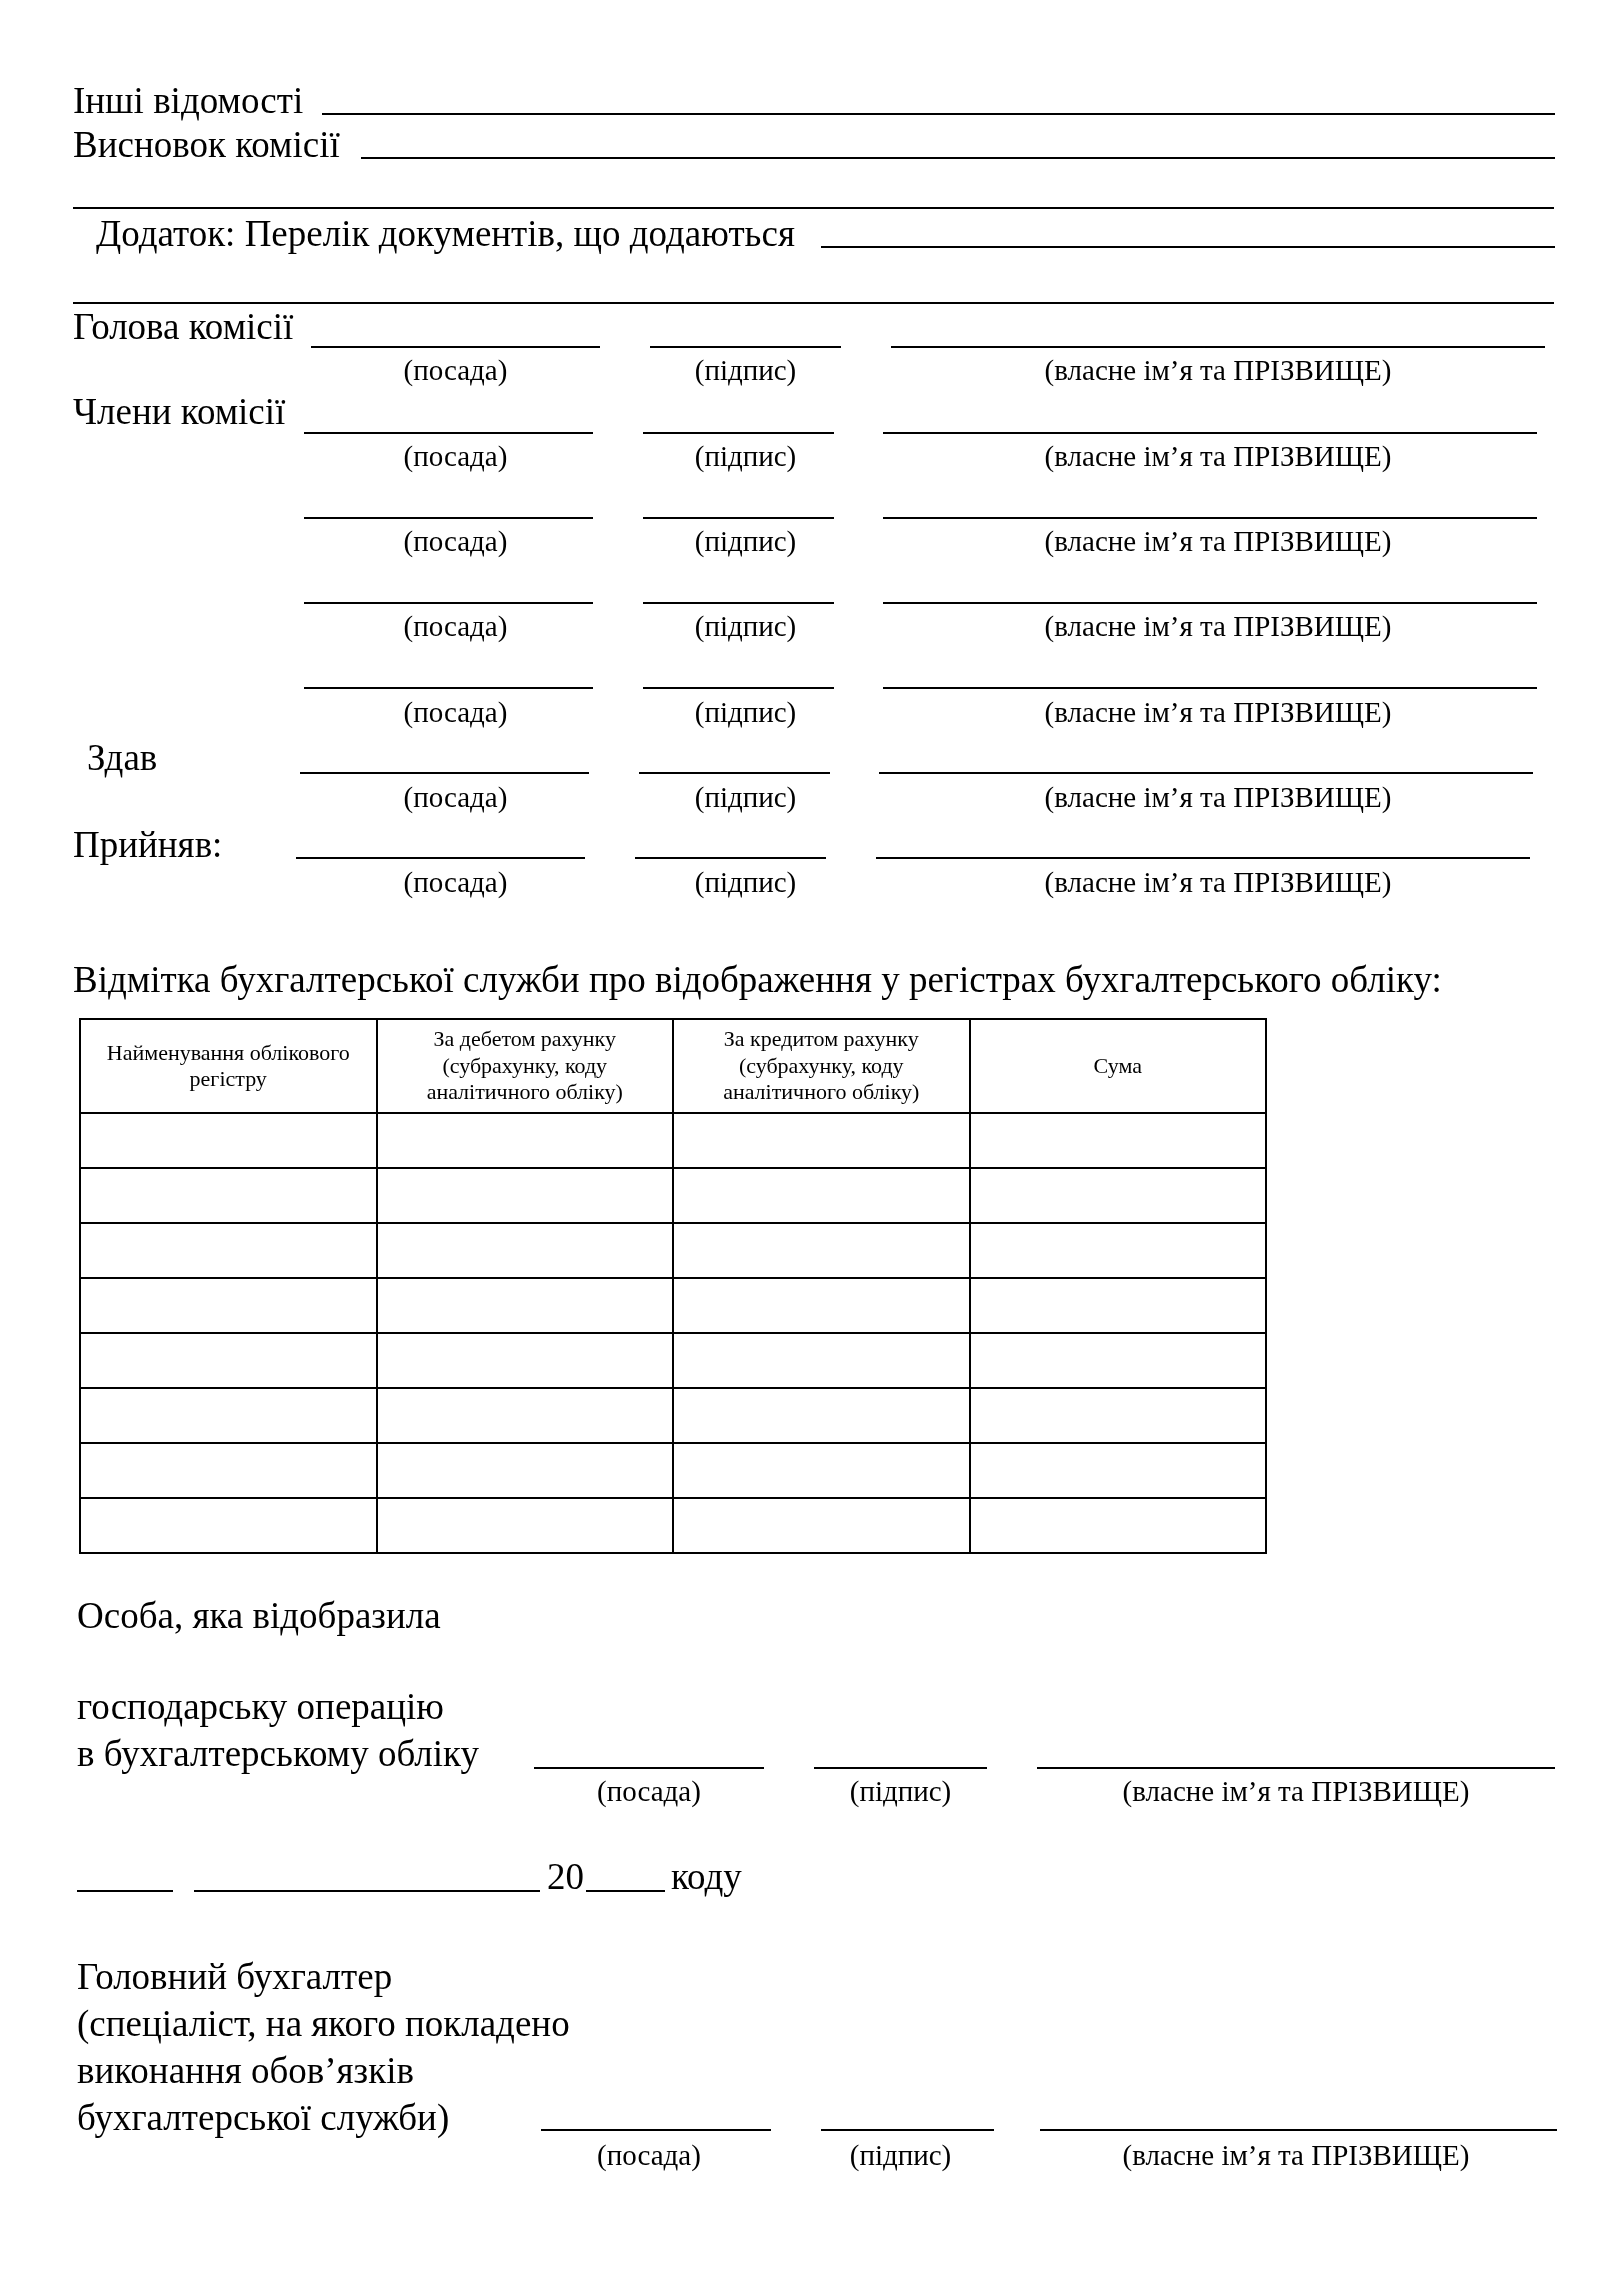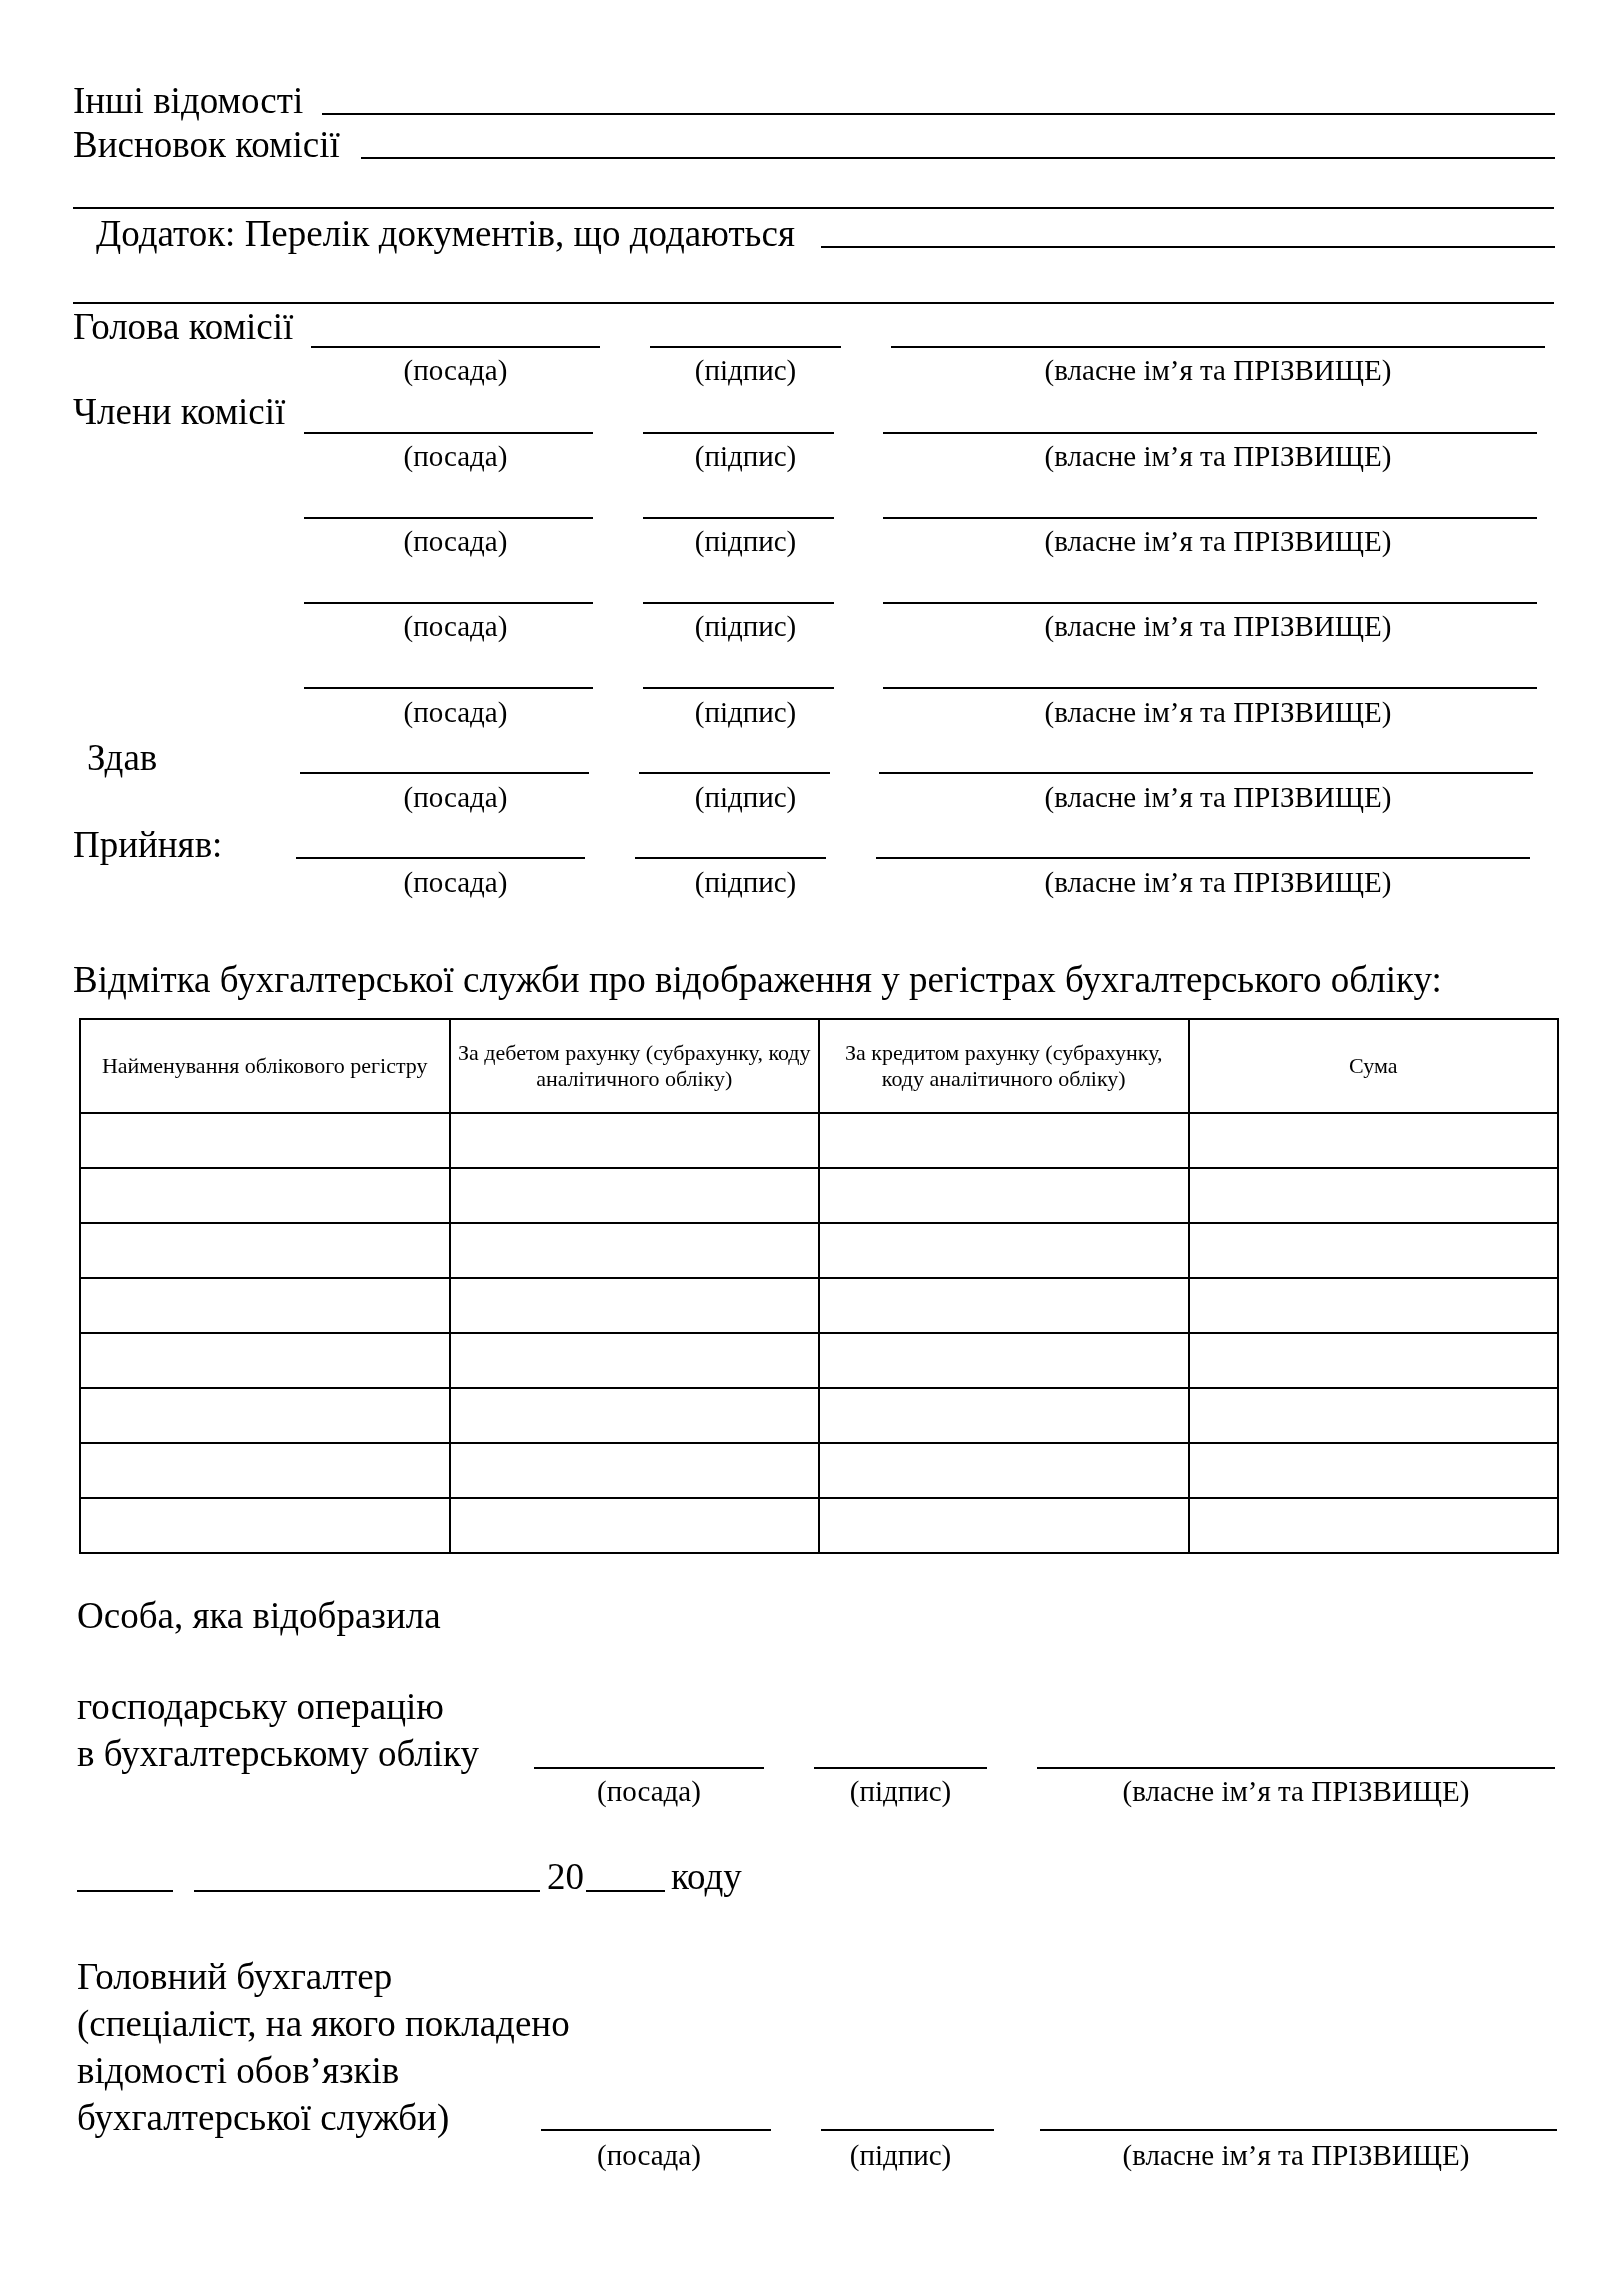--- a/index.html
+++ b/index.html
@@ -2,21 +2,21 @@
 <html style="font-size:10.5px"><head>
 <meta charset="utf-8">
 <style>
   html, body { margin: 0; padding: 0; background: #ffffff; }
   body { width: 1623px; height: 2295px; position: relative; overflow: hidden;
          font-family: "Liberation Serif", "DejaVu Serif", serif; color: #000; }
   .abs { position: absolute; }
   .txt { font-size: 37px; line-height: 1; white-space: nowrap; }
   .cap { font-size: 29px; line-height: 1; white-space: nowrap; text-align: center; }
   .line { position: absolute; height: 0; border-top: 2px solid #000; }
-  table.reg { position: absolute; left: 79px; top: 1018px; width: 1480px;
+  table.reg { position: absolute; left: 79px; top: 1018px; width: 1188px;
               border-collapse: collapse; table-layout: fixed; }
   table.reg th, table.reg td { border: 2.6px solid #000; padding: 0; }
   table.reg th { height: 92px; font-weight: normal; font-size: 22px; line-height: 1.2;
                  text-align: center; vertical-align: middle; padding: 0 3.9px; }
   table.reg td { height: 53px; }
 </style>
 </head>
 <body>
 
 <div class="abs txt" style="left:73px; top:82px;">Інші відомості</div>
@@ -176,21 +176,21 @@
 <div>
   <div class="line" style="left:77px; width:96px; top:1890px;"></div>
   <div class="line" style="left:194px; width:346px; top:1890px;"></div>
   <div class="abs txt" style="left:547px; top:1858px;">20</div>
   <div class="line" style="left:586px; width:79px; top:1890px;"></div>
   <div class="abs txt" style="left:671px; top:1858px;">коду</div>
 </div>
 
 <div class="abs txt" style="left:77px; top:1958px;">Головний бухгалтер</div>
 <div class="abs txt" style="left:77px; top:2005px;">(спеціаліст, на якого покладено</div>
-<div class="abs txt" style="left:77px; top:2052px;">відомості обов’язків</div>
+<div class="abs txt" style="left:77px; top:2052px;">виконання обов’язків</div>
 <div class="abs txt" style="left:77px; top:2099px;">бухгалтерської служби)</div>
 <div>
   <div class="line" style="left:541px; width:230px; top:2129px;"></div>
   <div class="line" style="left:821px; width:173px; top:2129px;"></div>
   <div class="line" style="left:1040px; width:517px; top:2129px;"></div>
   <div class="abs cap" style="left:534px; width:230px; top:2141px;">(посада)</div>
   <div class="abs cap" style="left:814px; width:173px; top:2141px;">(підпис)</div>
   <div class="abs cap" style="left:1037px; width:518px; top:2141px;">(власне ім’я та ПРІЗВИЩЕ)</div>
 </div>
 

